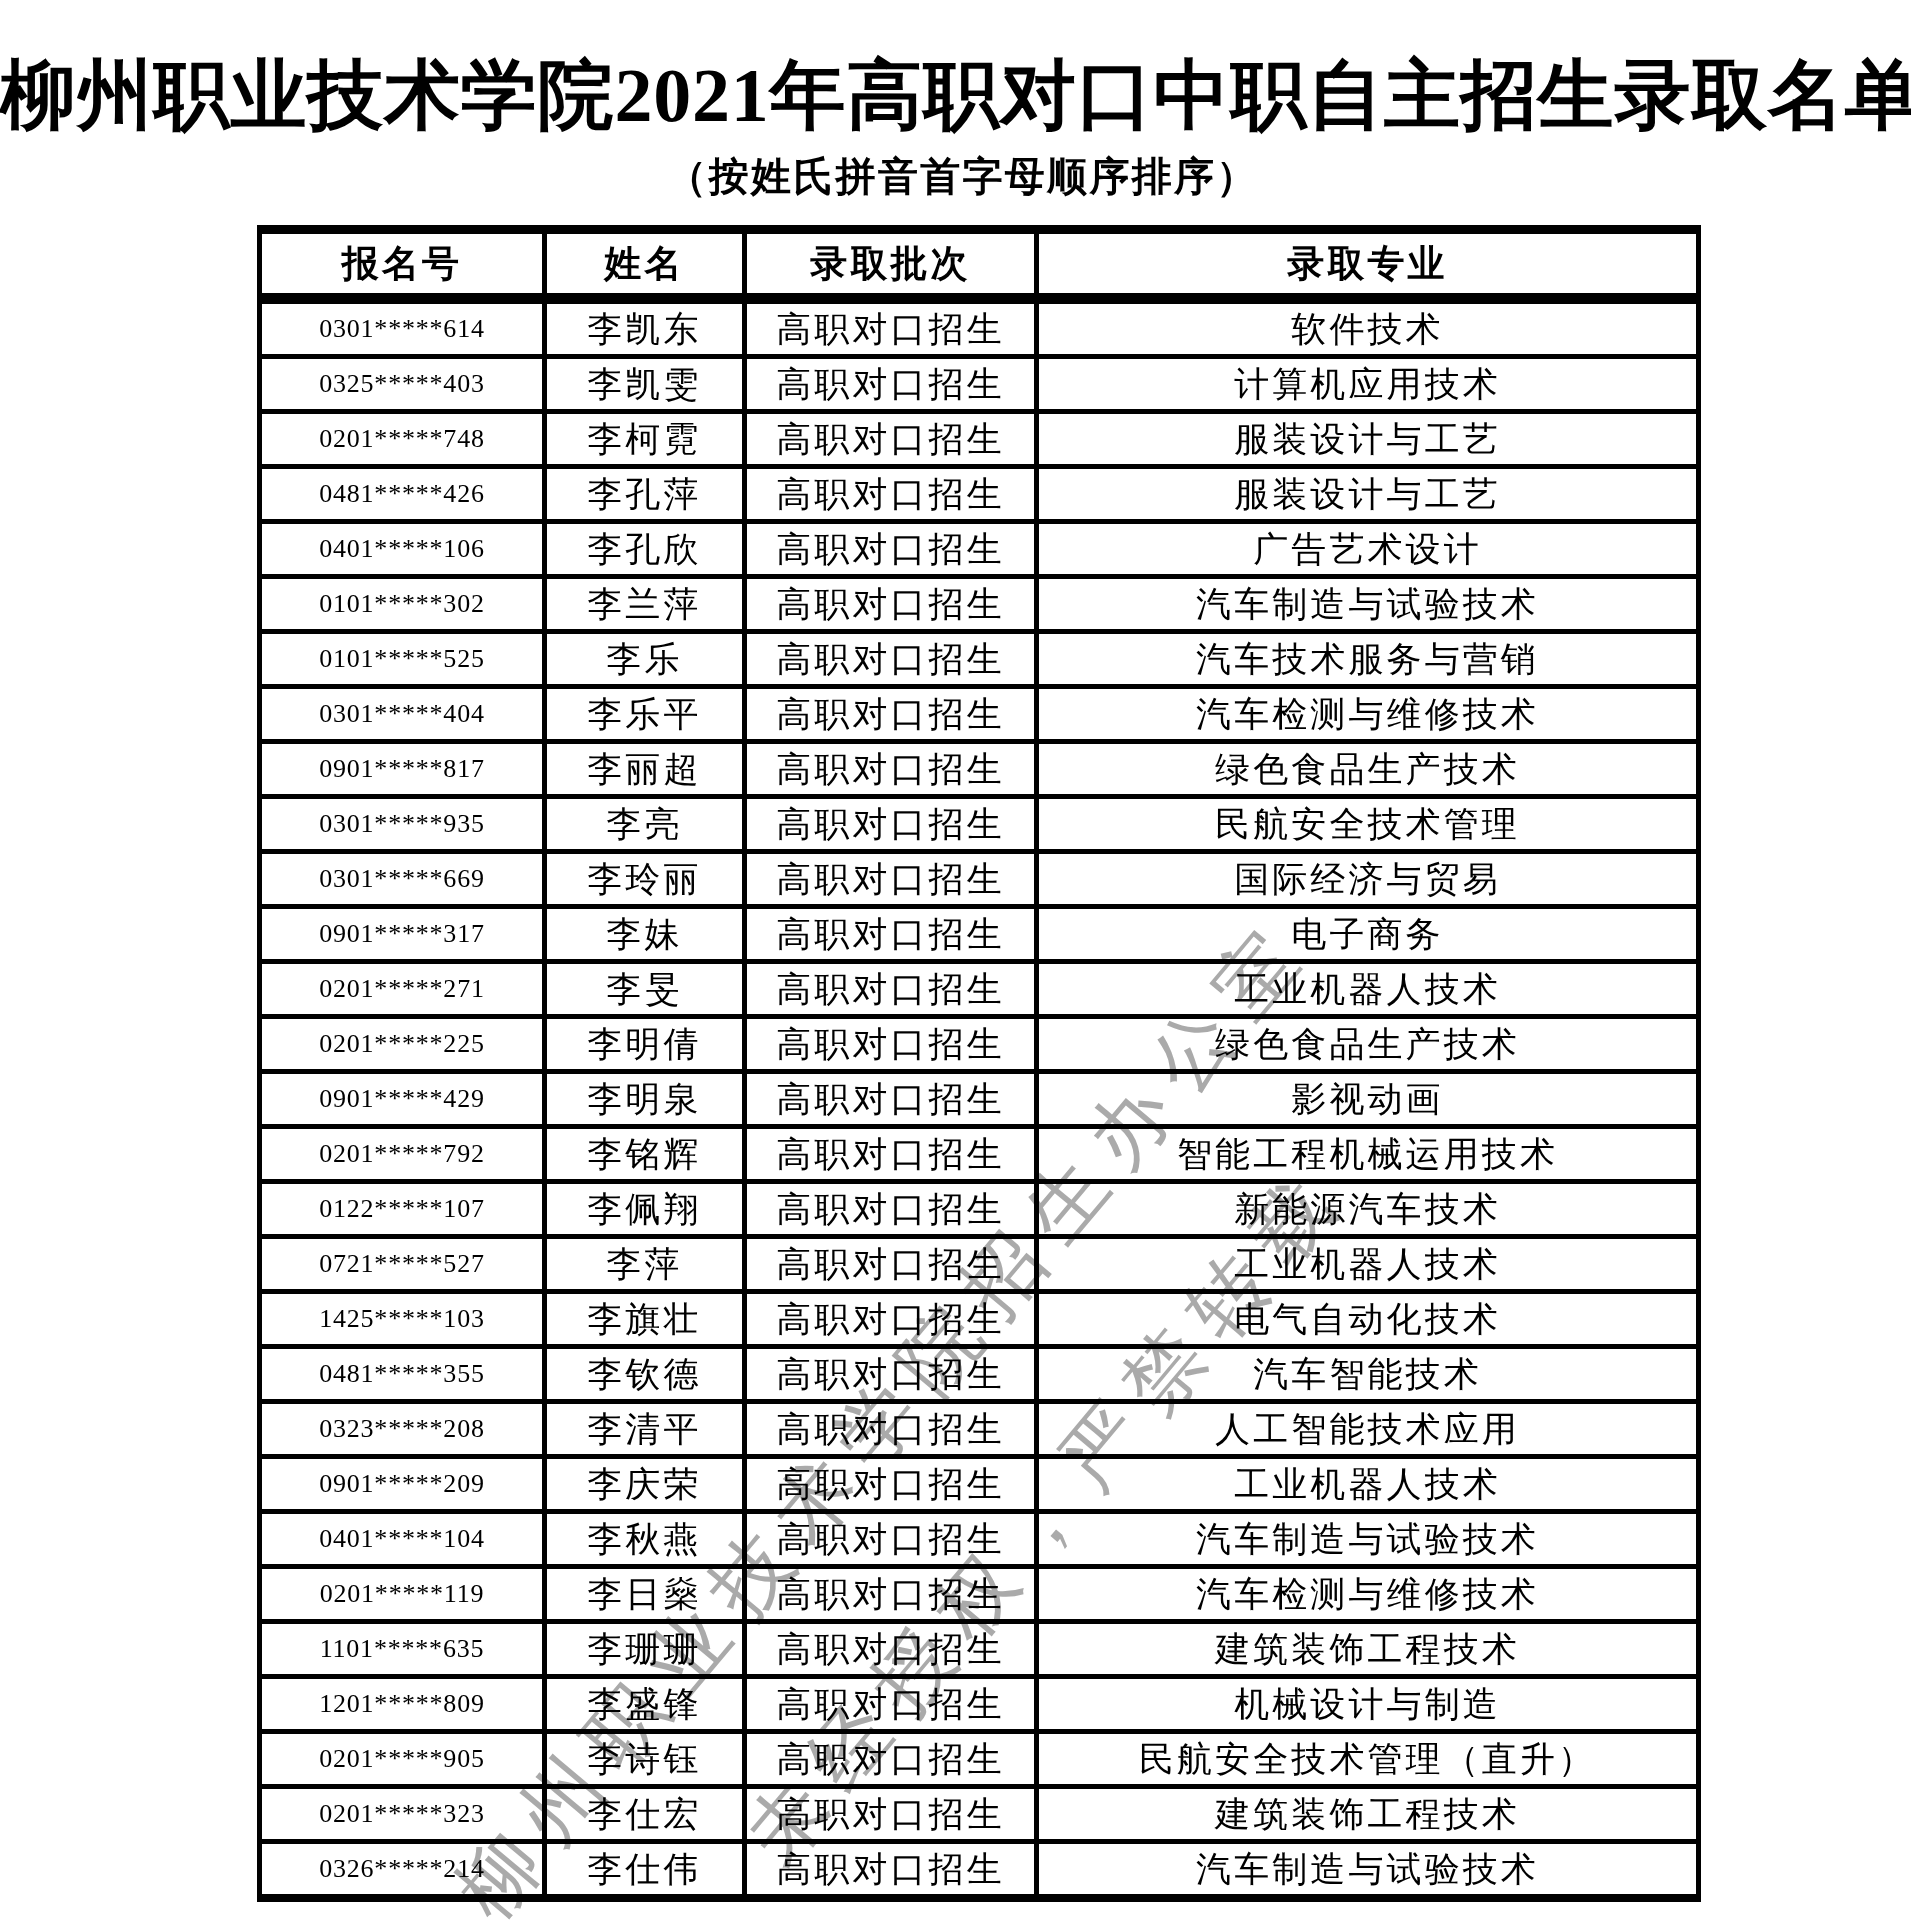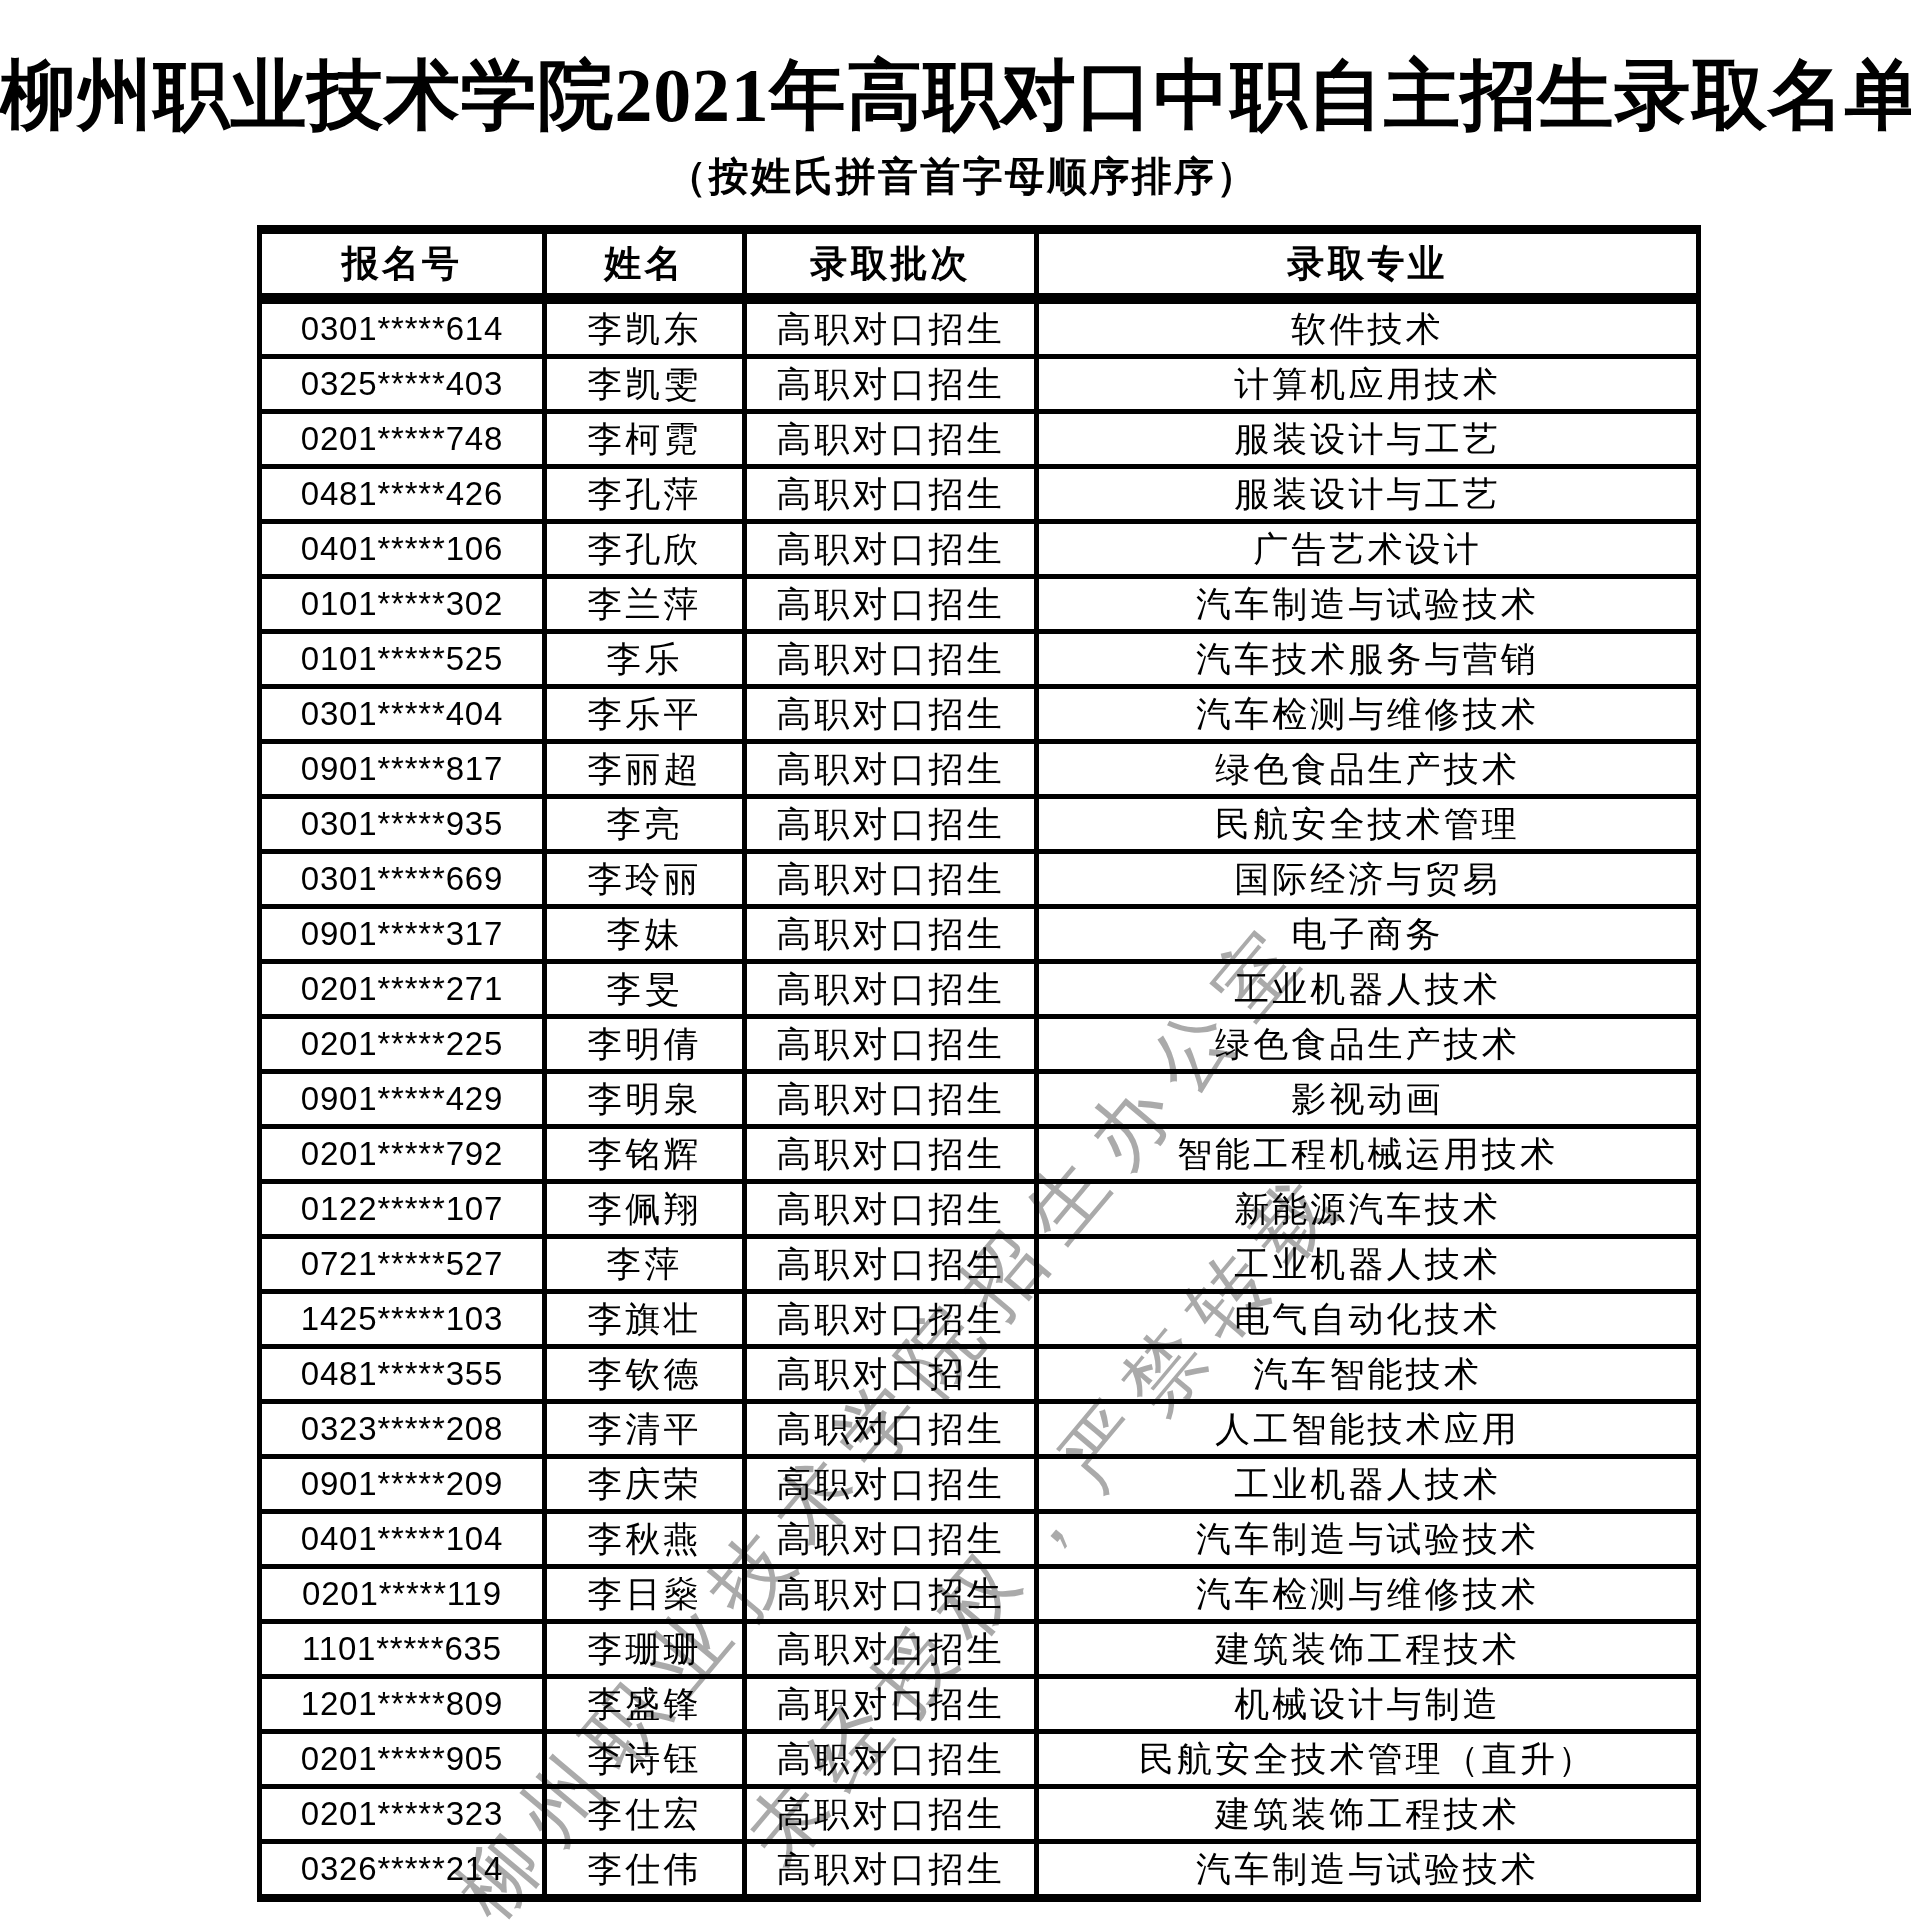--- a/index.html
+++ b/index.html
@@ -70,22 +70,22 @@
     height:59px;
     font-size:37px;
     font-weight:bold;
     border-top:9.2px solid #000;
     border-bottom:11.6px solid #000;
     letter-spacing:3.1px;
   }
   table.roster tbody td{height:50px;}
   table.roster tbody tr:last-child td{border-bottom:8.5px solid #000;}
   td.c-reg{
-    font-family:Liberation Sans, sans-serif;
-    font-size:33px;
+    font-family:Liberation Serif, serif;
+    font-size:26px;
     letter-spacing:0.8px;
   }
   td.c-name, td.c-batch, td.c-major{
     font-family:"Liberation Serif",serif;
     font-size:35px;
     letter-spacing:3.1px;
   }
 </style>
 </head>
 <body>

